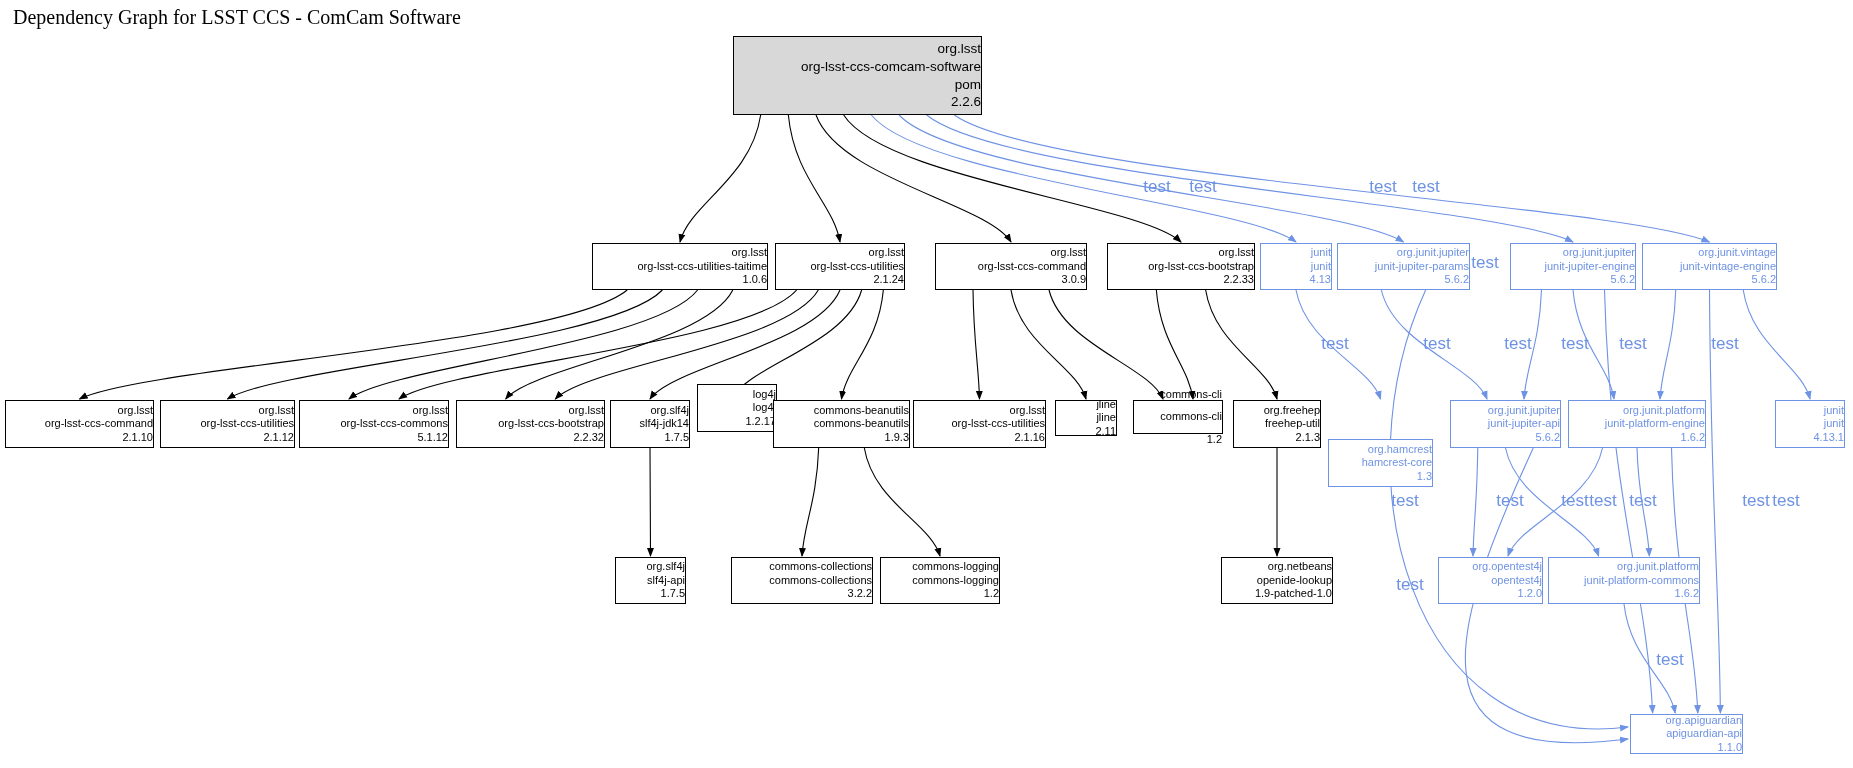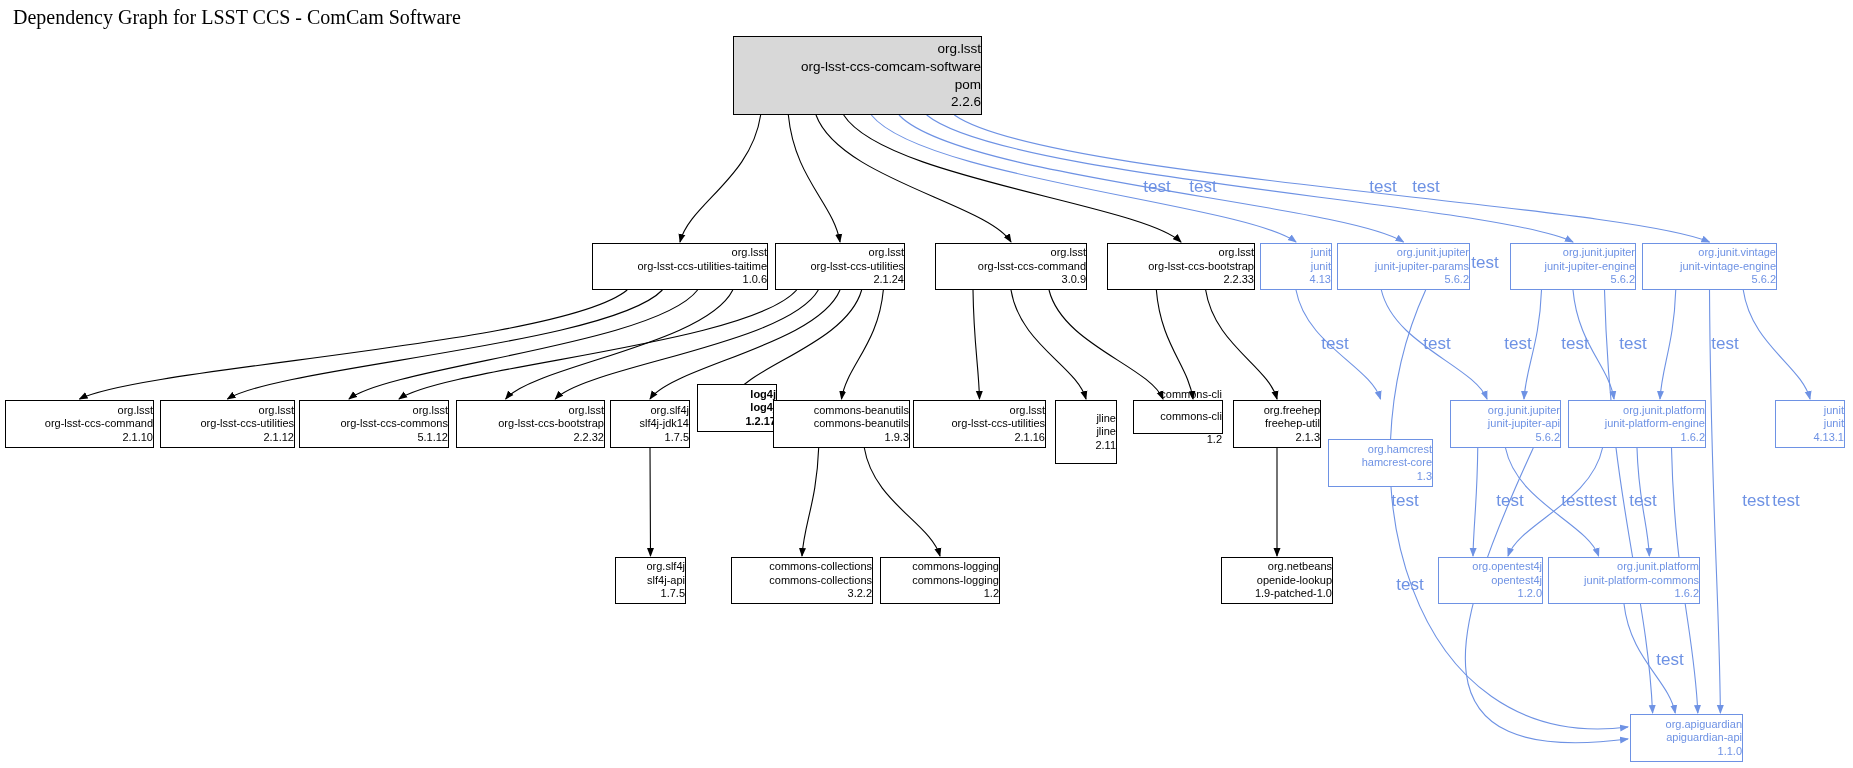--- a/index.html
+++ b/index.html
@@ -136,36 +136,36 @@
     <div class="node compile" style="left: 456px; top: 400px; width: 149px; height: 48px;">
       <div>org.lsst</div>
       <div>org-lsst-ccs-bootstrap</div>
       <div>2.2.32</div>
     </div>
     <div class="node compile" style="left: 610px; top: 400px; width: 80px; height: 48px;">
       <div>org.slf4j</div>
       <div>slf4j-jdk14</div>
       <div>1.7.5</div>
     </div>
-    <div class="node compile" style="left: 697px; top: 384px; width: 80px; height: 48px; font-weight: bold;">
+    <div class="node compile" style="left: 697px; top: 384px; width: 80px; height: 48px;">
       <div>log4j</div>
       <div>log4j</div>
       <div>1.2.17</div>
     </div>
     <div class="node compile" style="left: 773px; top: 400px; width: 137px; height: 48px;">
       <div>commons-beanutils</div>
       <div>commons-beanutils</div>
       <div>1.9.3</div>
     </div>
     <div class="node compile" style="left: 913px; top: 400px; width: 133px; height: 48px;">
       <div>org.lsst</div>
       <div>org-lsst-ccs-utilities</div>
       <div>2.1.16</div>
     </div>
-    <div class="node compile" style="left: 1055px; top: 400px; width: 62px; height: 64px; padding-left: 9px;">
+    <div class="node compile" style="left: 1055px; top: 400px; width: 62px; height: 36px; padding-left: 9px;">
       <div>jline</div>
       <div>jline</div>
       <div>2.11</div>
     </div>
     <div class="node compile" style="left: 1133px; top: 400px; width: 90px; height: 34px; gap: 9px;">
       <div>commons-cli</div>
       <div>commons-cli</div>
       <div>1.2</div>
     </div>
     <div class="node compile" style="left: 1233px; top: 400px; width: 88px; height: 48px;">
@@ -216,21 +216,21 @@
     <div class="node test" style="left: 1438px; top: 557px; width: 105px; height: 47px;">
       <div>org.opentest4j</div>
       <div>opentest4j</div>
       <div>1.2.0</div>
     </div>
     <div class="node test" style="left: 1548px; top: 557px; width: 152px; height: 47px;">
       <div>org.junit.platform</div>
       <div>junit-platform-commons</div>
       <div>1.6.2</div>
     </div>
-    <div class="node test" style="left: 1630px; top: 714px; width: 113px; height: 48px; padding-left: 25px;">
+    <div class="node test" style="left: 1630px; top: 714px; width: 113px; height: 40px; padding-left: 25px;">
       <div>org.apiguardian</div>
       <div>apiguardian-api</div>
       <div>1.1.0</div>
     </div>
     <div class="edge-label" style="left: 1157px; top: 187px;">test</div>
     <div class="edge-label" style="left: 1203px; top: 187px;">test</div>
     <div class="edge-label" style="left: 1383px; top: 187px;">test</div>
     <div class="edge-label" style="left: 1426px; top: 187px;">test</div>
     <div class="edge-label" style="left: 1335px; top: 344px;">test</div>
     <div class="edge-label" style="left: 1437px; top: 344px;">test</div>

